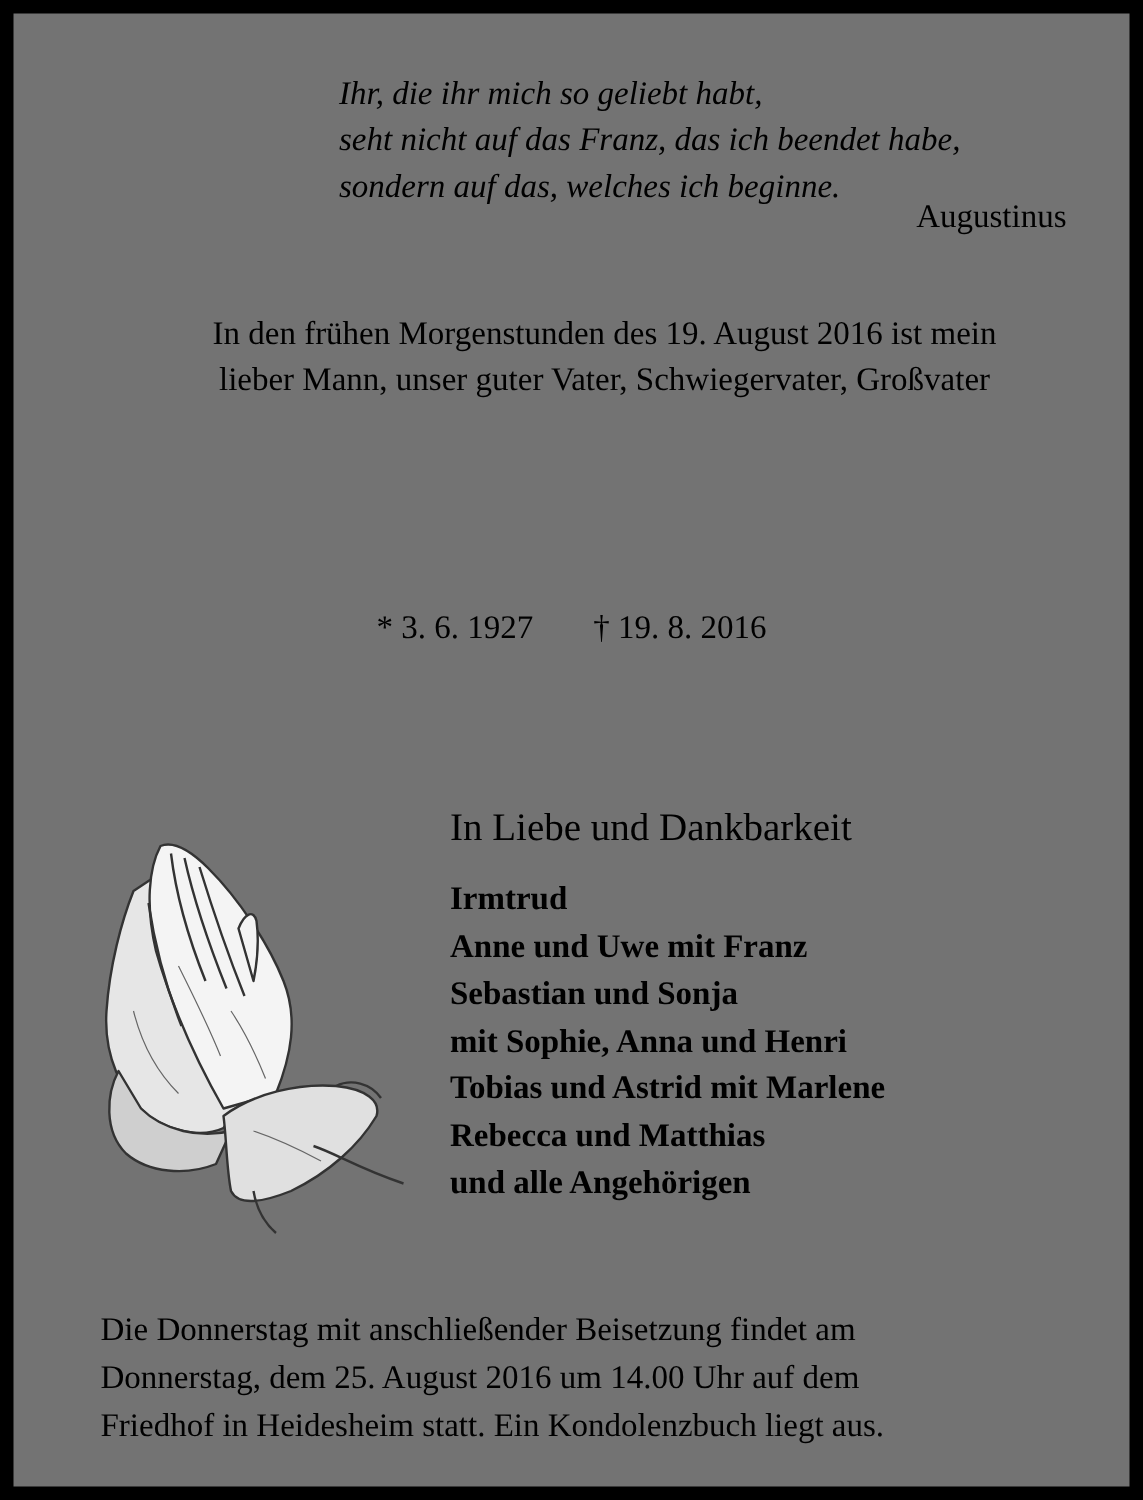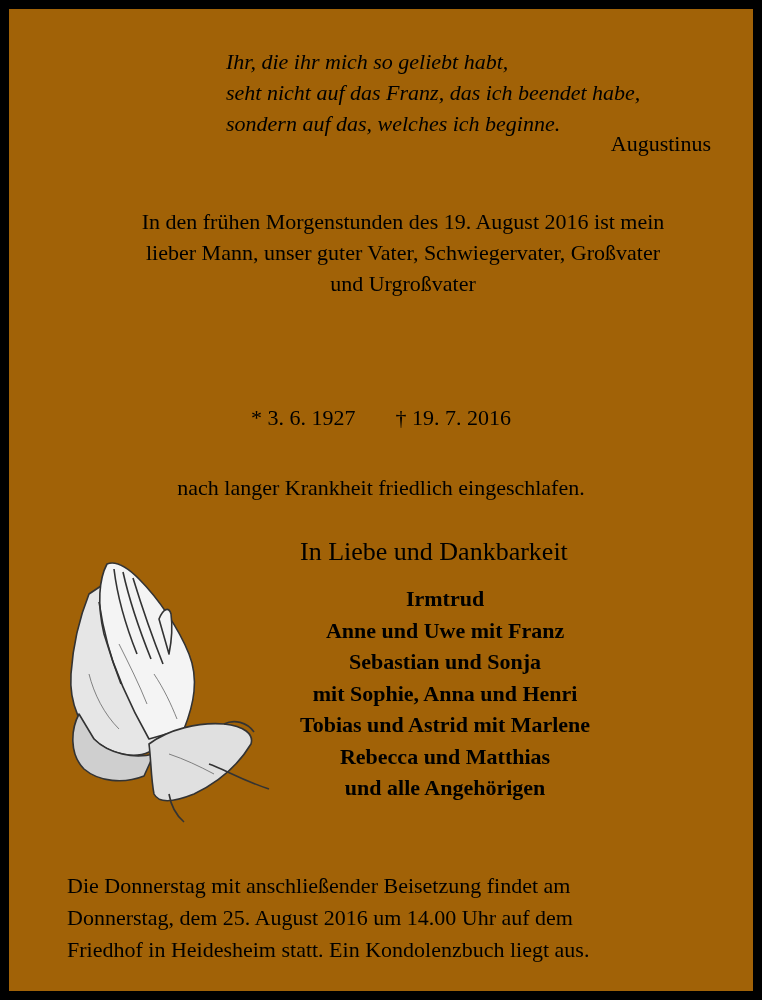--- a/index.html
+++ b/index.html
@@ -1,19 +1,19 @@
 <!DOCTYPE html>
 <html><head>
 <meta charset="utf-8">
 <style>
   html, body { margin:0; padding:0; background:#fff; }
   body { width:762px; height:1000px; overflow:hidden; }
   .frame {
     position:absolute; left:0; top:0; width:762px; height:1000px;
-    box-sizing:border-box; border:9px solid #000; background:#a16207;
+    box-sizing:border-box; border:9px solid #000; background:#737373;
     font-family:"Liberation Serif","DejaVu Serif",serif; color:#000;
   }
   .abs { position:absolute; }
   .quote {
     left:217px; top:37px; width:520px;
     font-style:italic; font-size:22px; line-height:31px;
   }
   .quote .line { display:block; white-space:nowrap; }
   .quote-author {
     right:42px; top:122px; font-size:22px; white-space:nowrap;
@@ -34,21 +34,21 @@
   .dates .gap { display:inline-block; width:40px; }
   .closing {
     left:0; right:0; top:466px; text-align:center; font-size:22px;
   }
   .gratitude {
     left:291px; top:528px; font-size:26px; white-space:nowrap;
   }
   .family {
     left:291px; top:574px; font-weight:bold; font-size:22px; line-height:31.5px;
   }
-  .family .line { display:block; white-space:nowrap;text-align:center; }
+  .family .line { display:block; white-space:nowrap; }
   .hands { left:50px; top:545px; width:225px; height:270px; }
   .funeral {
     left:58px; top:861px; font-size:22px; line-height:32px;
   }
   .funeral .line { display:block; white-space:nowrap; }
 </style>
 </head>
 <body>
 
 <div class="frame">
@@ -56,27 +56,25 @@
   <div class="abs quote">
     <span class="line">Ihr, die ihr mich so geliebt habt,</span>
     <span class="line">seht nicht auf das Franz, das ich beendet habe,</span>
     <span class="line">sondern auf das, welches ich beginne.</span>
   </div>
   <div class="abs quote-author">Augustinus</div>
 
   <div class="abs intro">
     <span class="line">In den frühen Morgenstunden des 19. August 2016 ist mein</span>
     <span class="line">lieber Mann, unser guter Vater, Schwiegervater, Großvater</span>
-    <span class="line">und Urgroßvater</span>
   </div>
 
 
-  <div class="abs dates"><span>* 3. 6. 1927</span><span class="gap"></span><span>† 19. 7. 2016</span></div>
+  <div class="abs dates"><span>* 3. 6. 1927</span><span class="gap"></span><span>† 19. 8. 2016</span></div>
 
-  <div class="abs closing">nach langer Krankheit friedlich eingeschlafen.</div>
 
   <div class="abs hands">
     <svg width="225" height="270" viewBox="0 0 225 270" xmlns="http://www.w3.org/2000/svg">
       <g fill="#f4f4f4" stroke="#333" stroke-width="1.6" stroke-linejoin="round">
 
         <path d="M30 40 C22 60 14 90 12 120 C10 150 22 175 40 190 C55 200 75 205 90 198 L110 170 C100 140 90 110 80 80 C70 55 55 35 45 30 Z" fill="#e6e6e6"></path>
 
         <path d="M48 10 C40 25 38 50 45 80 C55 115 70 150 90 185 L125 175 C135 150 140 125 130 100 C120 75 100 45 80 25 C70 15 58 6 48 10 Z"></path>
 
         <path d="M100 65 C104 55 110 52 112 60 C114 75 112 90 110 100 Z"></path>

